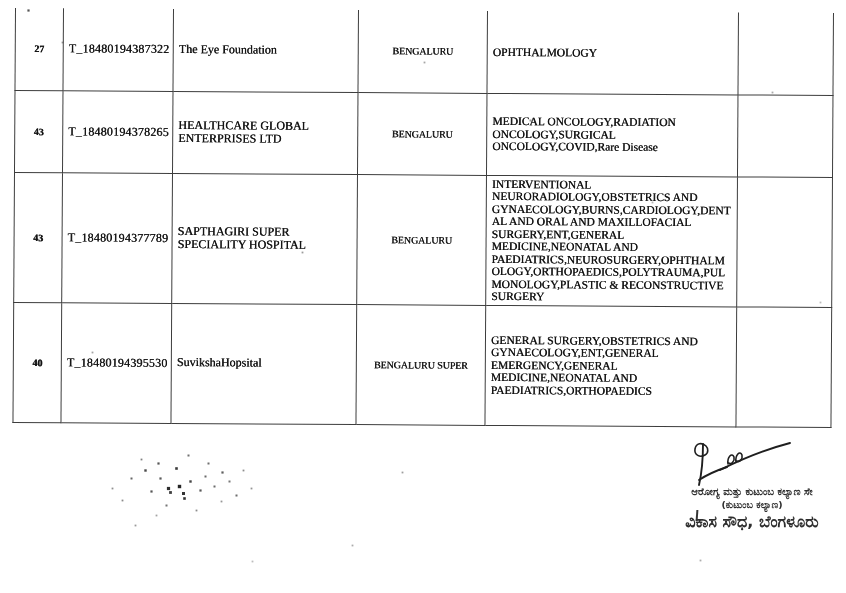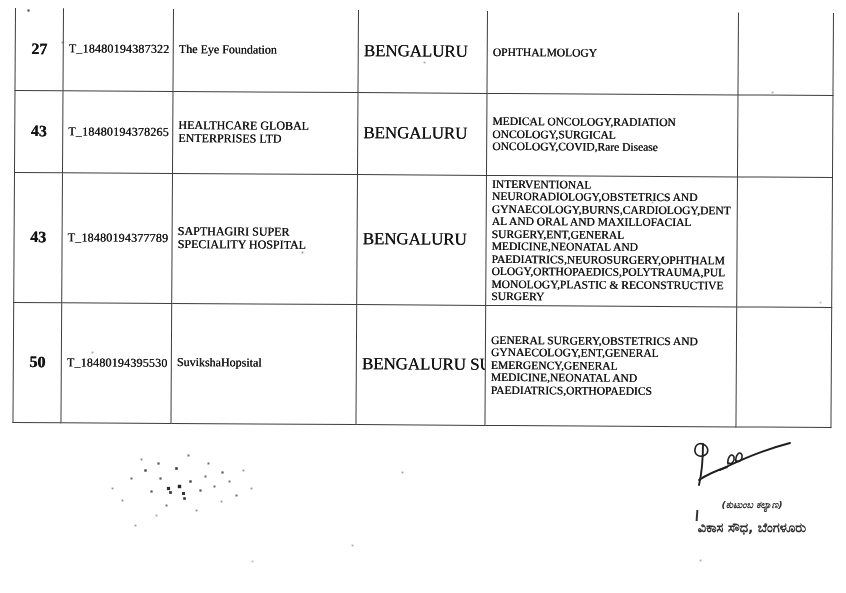--- a/index.html
+++ b/index.html
@@ -24,43 +24,43 @@
     border:1.4px solid #3d3d3d;
     vertical-align:middle;
     padding:2px 5px;
     text-shadow:0.35px 0 0 currentColor; 
     overflow:hidden;
   }
   table.scan tr:first-child td{border-top:none;}
   .col-sl{width:48px;} .col-id{width:110px;} .col-name{width:185px;}
   .col-dist{width:129px;} .col-spec{width:251px;} .col-blank{width:95px;}
   tr.r1{height:82px;} tr.r2{height:82px;} tr.r3{height:126px;} tr.r4{height:120px;}
-  td.sl{text-align:center;font-weight:bold;font-size:16px;}
+  td.sl{text-align:center;font-weight:bold;font-size:10px;}
   td.id{padding-left:7px;letter-spacing:0.2px;white-space:nowrap;}
   td.name{padding-left:6px;padding-right:28px;line-height:13.5px;}
-  td.dist{padding-left:6px;font-size:17px;white-space:nowrap;letter-spacing:-0.1px;}
+  td.dist{padding-left:6px;font-size:10px;white-space:nowrap;letter-spacing:-0.1px;text-align:center;}
   td.spec{
     padding:3px 6px 3px 5px;font-size:11.5px;line-height:12.5px;
     overflow-wrap:break-word;word-wrap:break-word;
   }
   td.blank{}
 
   
   .sig-area{position:absolute;left:658px;top:428px;width:188px;height:120px;}
   .sig-svg{position:absolute;left:14px;top:2px;}
   .kn{
     position:absolute;left:0;width:188px;text-align:center;
     font-family:"DejaVu Sans",sans-serif;
     color:#2e2e2e;font-weight:bold;
     filter:blur(0.35px);
     white-space:nowrap;
   }
   .kn1{top:58px;font-size:10px;}
-  .kn2{top:71px;font-size:9.5px;font-style:italic;}
-  .kn3{top:92px;font-size:13px;}
+  .kn2{top:71px;font-size:9.5px;}
+  .kn3{top:84px;font-size:16px;}
   .tick{
     position:absolute;left:38px;top:82px;width:1.5px;height:11px;
     background:#333;transform:rotate(4deg);
   }
 
   
   .specks{position:absolute;left:0;top:0;width:1px;height:1px;background:transparent;
     box-shadow:
       145px 470px 0 0.7px #4a4a4a, 160px 478px 0 0.6px #5a5a5a, 176px 468px 0 0.8px #3b3b3b,
       190px 481px 0 0.7px #474747, 205px 476px 0 0.5px #6a6a6a, 151px 491px 0 0.6px #565656,
@@ -133,21 +133,21 @@
         </tr>
         <tr class="r3">
           <td class="sl">43</td>
           <td class="id">T_18480194377789</td>
           <td class="name">SAPTHAGIRI SUPER SPECIALITY HOSPITAL</td>
           <td class="dist">BENGALURU</td>
           <td class="spec">INTERVENTIONAL NEURORADIOLOGY,OBSTETRICS AND GYNAECOLOGY,BURNS,CARDIOLOGY,DENTAL AND ORAL AND MAXILLOFACIAL SURGERY,ENT,GENERAL MEDICINE,NEONATAL AND PAEDIATRICS,NEUROSURGERY,OPHTHALMOLOGY,ORTHOPAEDICS,POLYTRAUMA,PULMONOLOGY,PLASTIC &amp; RECONSTRUCTIVE SURGERY</td>
           <td class="blank"></td>
         </tr>
         <tr class="r4">
-          <td class="sl">50</td>
+          <td class="sl">40</td>
           <td class="id">T_18480194395530</td>
           <td class="name">SuvikshaHopsital</td>
           <td class="dist">BENGALURU SUPER</td>
           <td class="spec">GENERAL SURGERY,OBSTETRICS AND GYNAECOLOGY,ENT,GENERAL EMERGENCY,GENERAL MEDICINE,NEONATAL AND PAEDIATRICS,ORTHOPAEDICS</td>
           <td class="blank"></td>
         </tr>
       </tbody>
     </table>
   </div>
 
@@ -159,18 +159,19 @@
         <path d="M 31,14 C 31,24 30,42 27,55"></path>
 
         <path d="M 27,50 C 36,44 46,40 55,37"></path>
 
         <path d="M 56,34 C 55,27 60,22 62,27 C 63,31 59,35 57,33" stroke-width="1.6"></path>
         <path d="M 64,32 C 63,25 68,20 70,25 C 71,29 67,33 65,31" stroke-width="1.6"></path>
 
         <path d="M 48,40 C 68,30 95,19 118,13"></path>
       </g>
     </svg>
+    <div class="kn kn1">ಆರೋಗ್ಯ ಮತ್ತು ಕುಟುಂಬ ಕಲ್ಯಾಣ ಸೇ</div>
     <div class="kn kn2">(ಕುಟುಂಬ ಕಲ್ಯಾಣ)</div>
     <div class="tick"></div>
     <div class="kn kn3">ವಿಕಾಸ ಸೌಧ, ಬೆಂಗಳೂರು</div>
   </div>
 
 </div>
 
 </body></html>

